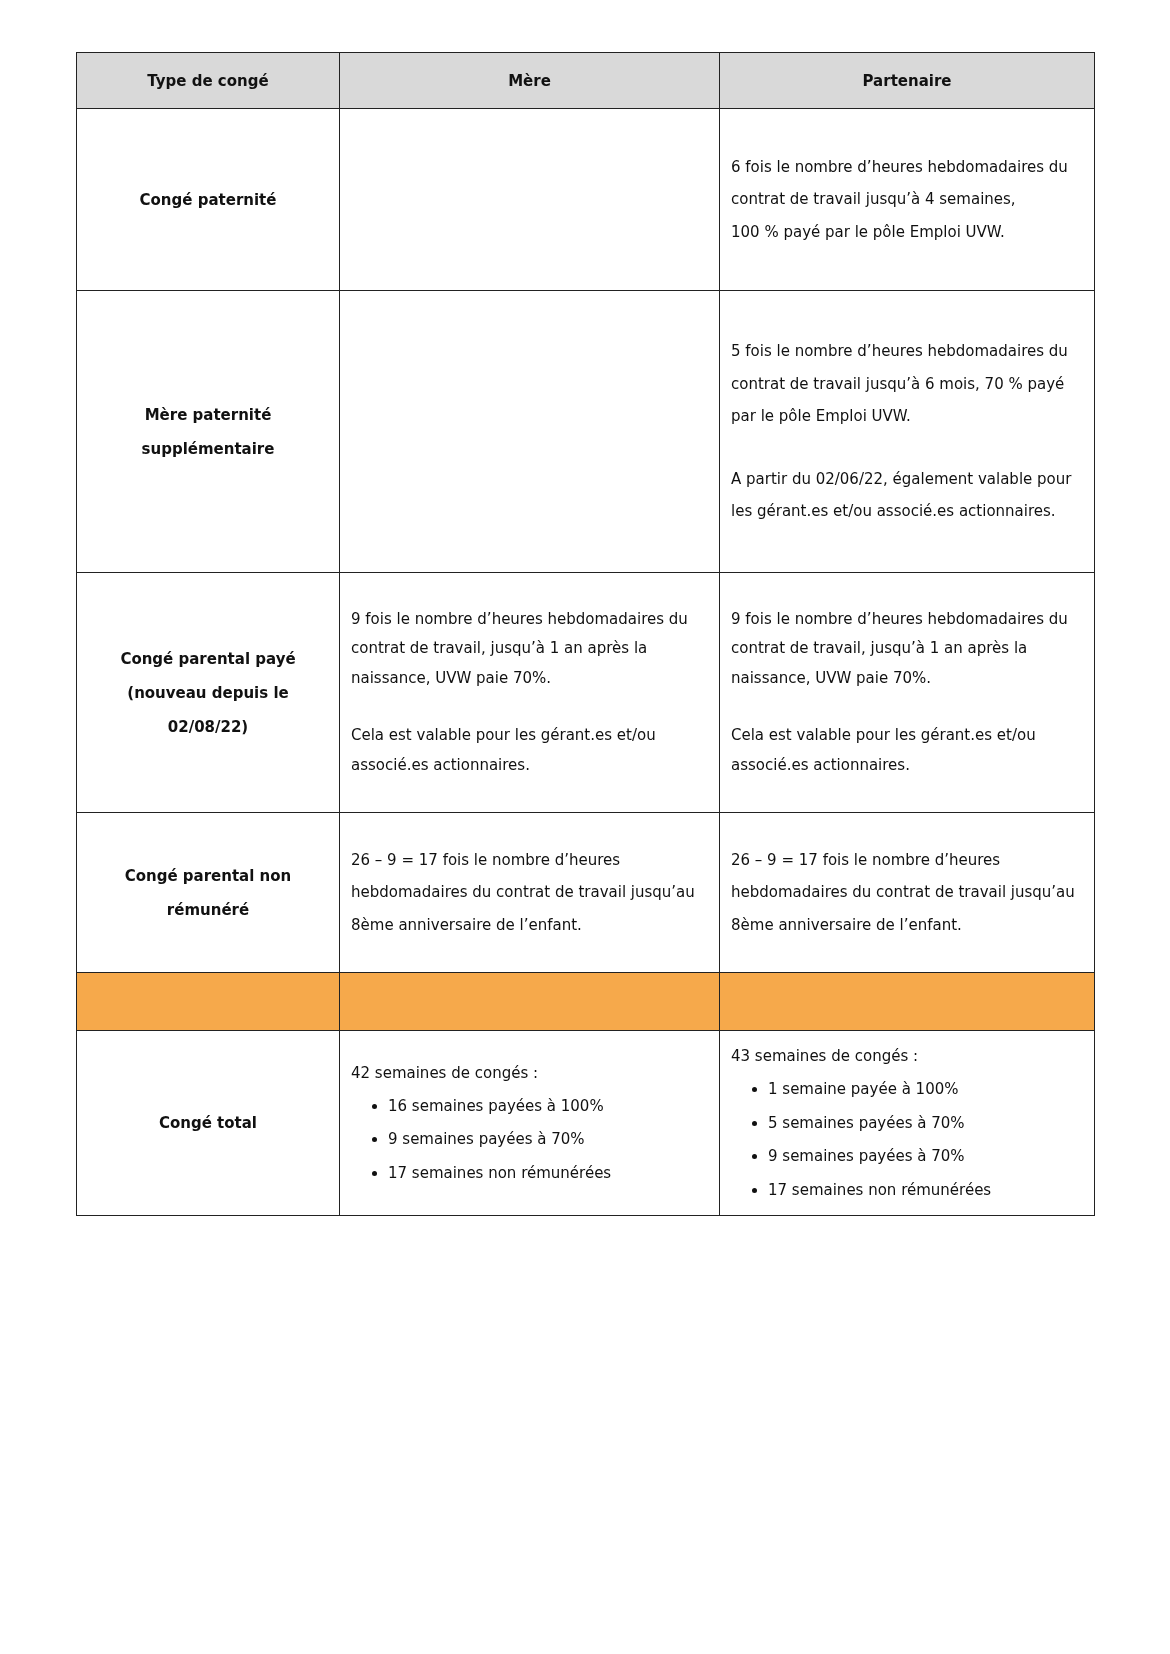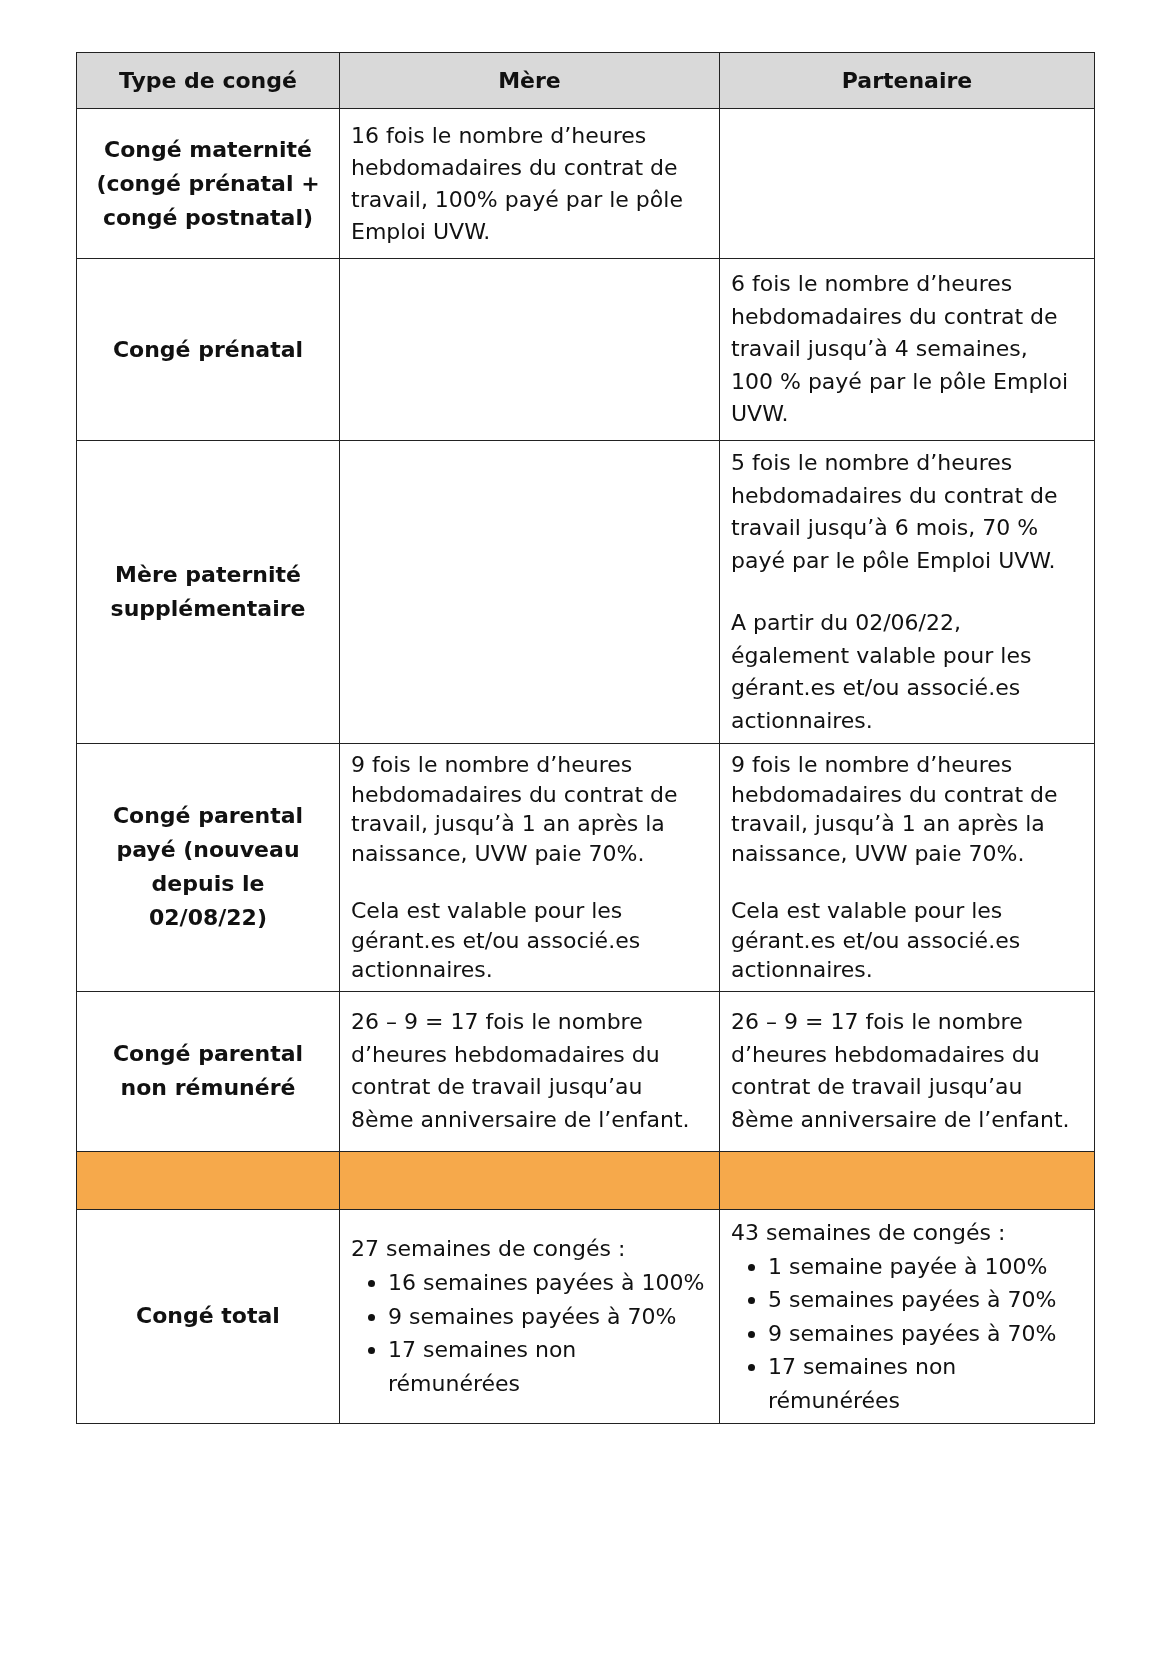--- a/index.html
+++ b/index.html
@@ -3,21 +3,21 @@
 <meta charset="utf-8">
 <style>
   html, body { margin: 0; padding: 0; background: #ffffff; }
   body { width: 1170px; height: 1654px; position: relative; font-family: "DejaVu Sans", sans-serif; color: #111111; }
   table.leave-table {
     position: absolute; left: 76px; top: 52px; width: 1018px;
     border-collapse: collapse; table-layout: fixed;
   }
   table.leave-table td, table.leave-table th {
     border: 1.5px solid #222222; vertical-align: middle;
-    font-size: 22px; line-height: 34px; margin-top: 36px;
+    font-size: 15px; line-height: 34px; margin-top: 36px;
   }
   col.c1 { width: 263px; } col.c2 { width: 380px; } col.c3 { width: 375px; }
   th { background: #d9d9d9; font-weight: bold; height: 55px; text-align: center; padding: 0; }
   td.type { font-weight: bold; text-align: center; line-height: 29px; padding: 0 14px; }
   td.body { padding: 6px 11px; text-align: left; }
   td.body.dense { line-height: 29.5px; }
   .para { display: block; }
   .gap { display: block; height: 30px; }
   tr.orange td { background: #f6a94b; height: 55px; }
   ul.bullets { margin: 0; padding-left: 37px; }
@@ -33,29 +33,22 @@
       <col class="c3">
     </colgroup>
   <thead>
     <tr>
       <th>Type de congé</th>
       <th>Mère</th>
       <th>Partenaire</th>
     </tr>
   </thead>
   <tbody>
-    <tr style="height:150px">
-      <td class="type">Congé maternité (congé prénatal + congé postnatal)</td>
-      <td class="body dense" style="line-height:32px">
-        <span class="para">16 fois le nombre d’heures hebdomadaires du contrat de travail, 100% payé par le pôle Emploi UVW.</span>
-      </td>
-      <td class="body"></td>
-    </tr>
     <tr style="height:182px">
-      <td class="type">Congé prénatal</td>
+      <td class="type">Congé paternité</td>
       <td class="body"></td>
       <td class="body" style="line-height:32.5px">
         <span class="para">6 fois le nombre d’heures hebdomadaires du contrat de travail jusqu’à 4 semaines,</span>
         <span class="para">100 % payé par le pôle Emploi UVW.</span>
       </td>
     </tr>
     <tr style="height:282px">
       <td class="type">Mère paternité supplémentaire</td>
       <td class="body"></td>
       <td class="body" style="line-height:32.5px">
@@ -87,21 +80,21 @@
       </td>
     </tr>
     <tr class="orange">
       <td></td>
       <td></td>
       <td></td>
     </tr>
     <tr style="height:185px">
       <td class="type">Congé total</td>
       <td class="body">
-        <span class="para">27 semaines de congés :</span>
+        <span class="para">42 semaines de congés :</span>
         <ul class="bullets">
           <li>16 semaines payées à 100%</li>
           <li>9 semaines payées à 70%</li>
           <li>17 semaines non rémunérées</li>
         </ul>
       </td>
       <td class="body">
         <span class="para">43 semaines de congés :</span>
         <ul class="bullets">
           <li>1 semaine payée à 100%</li>

